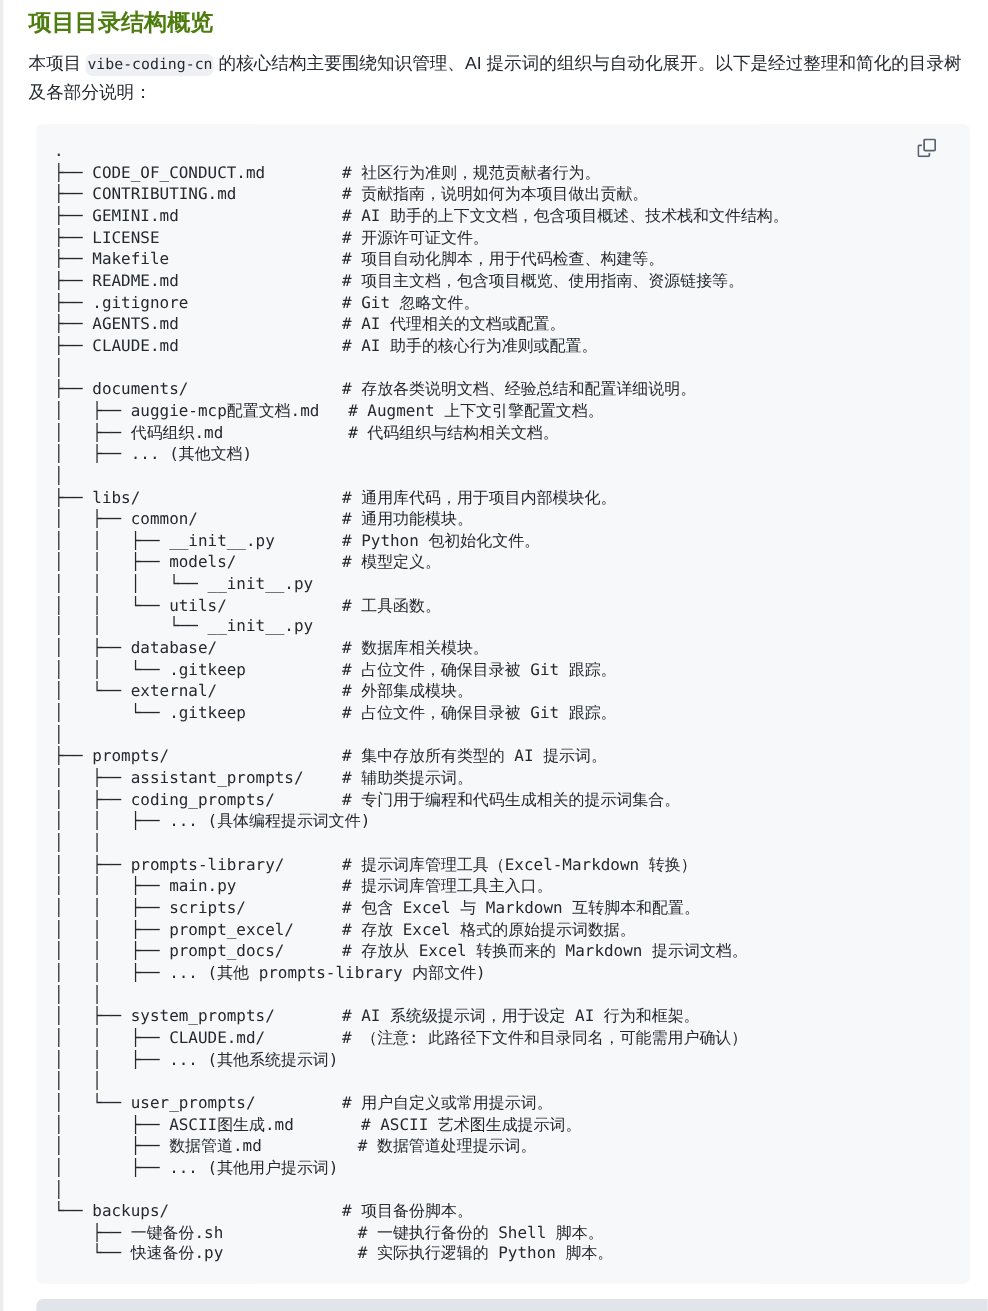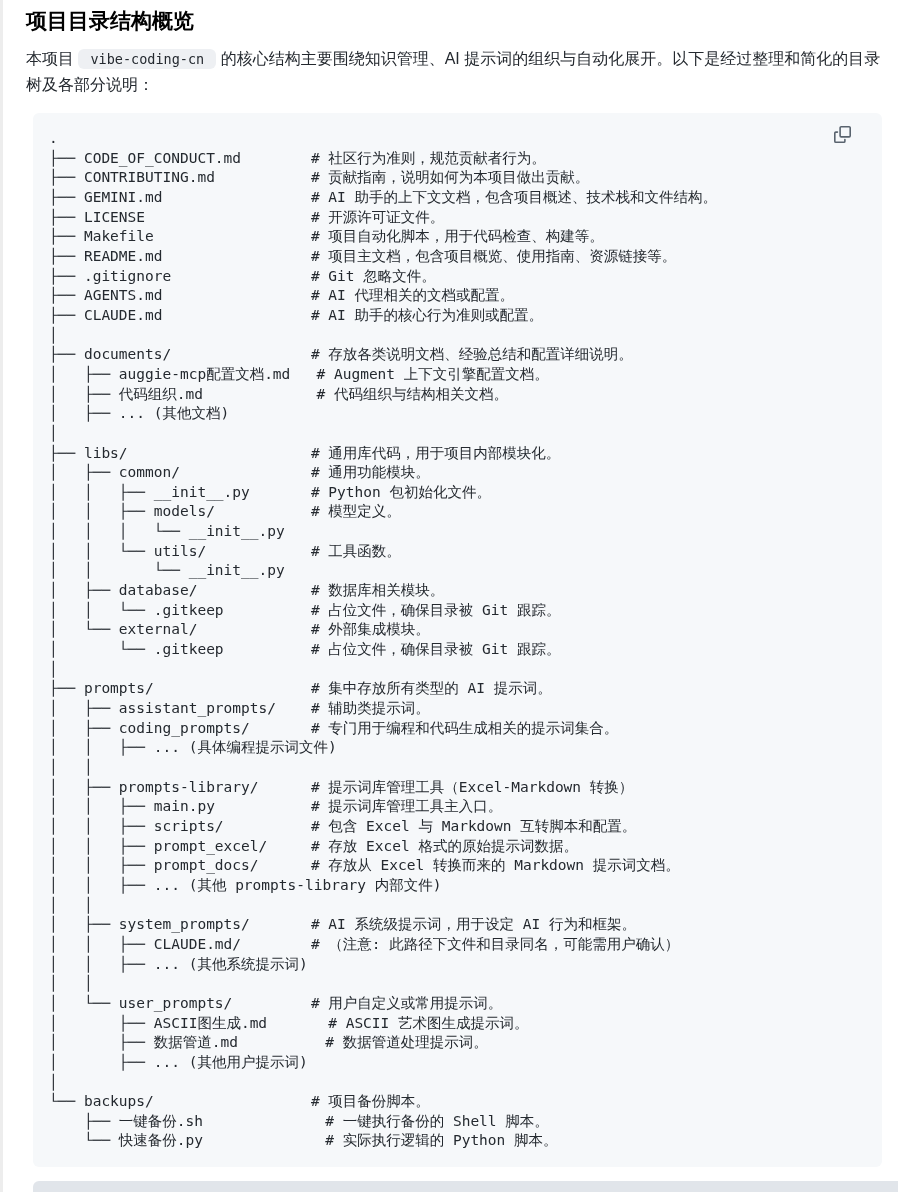--- a/index.html
+++ b/index.html
@@ -20,34 +20,34 @@
     background: #ededed;
   }
   .content {
     padding: 0 16px 0 26px;
   }
   h2.page-title {
     margin: 8px 0 0 0;
     font-size: 21px;
     line-height: 26px;
     font-weight: 700;
-    color: #000000;
+    color: #4d7c0f;
   }
   p.intro {
     margin: 12px 0 16px 0;
     font-size: 16px;
     line-height: 25px;
     color: #24292f;
   }
   code.inline-code {
     font-family: "DejaVu Sans Mono", "Liberation Mono", monospace;
     font-size: 13.5px;
     background: #eef0f3;
     border-radius: 6px;
-    padding: 2px 12px;
+    padding: 2px 1px;
     color: #24292f;
   }
   .code-block {
     position: relative;
     margin-left: 7px;
     background: #f6f8fa;
     border-radius: 6px;
     padding: 16px;
   }
   pre.tree {

